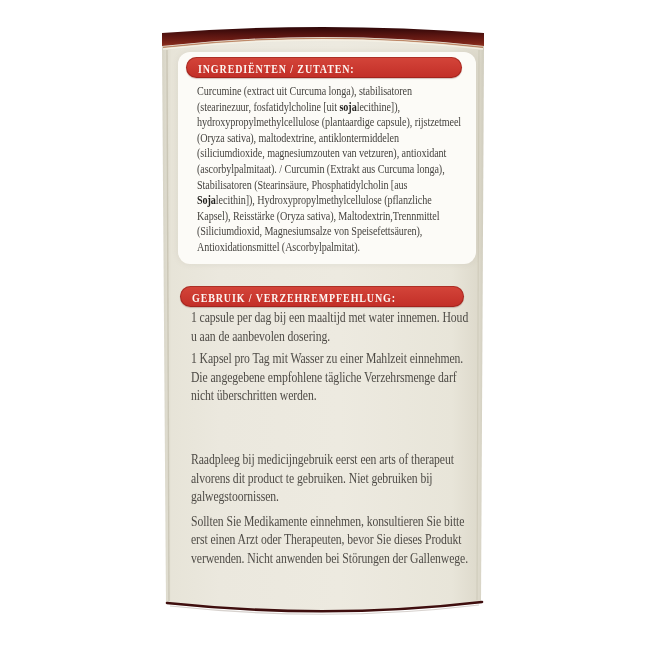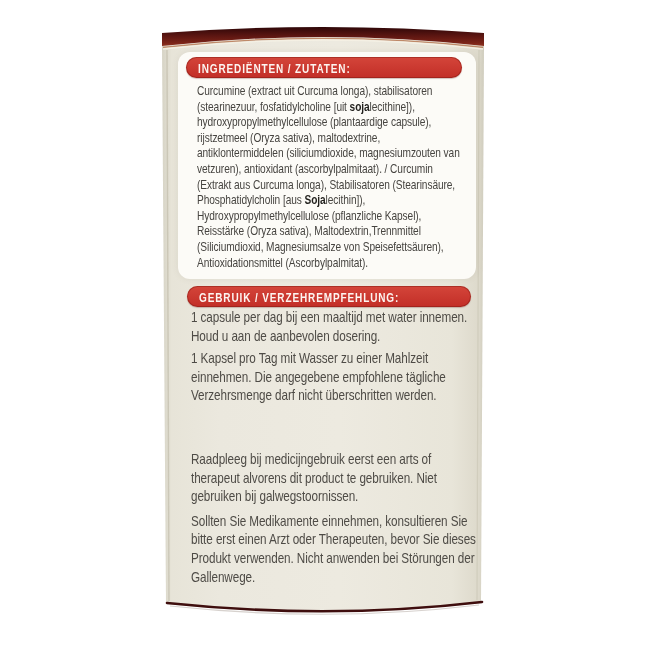--- a/index.html
+++ b/index.html
@@ -1,18 +1,18 @@
 <!DOCTYPE html>
 <html><head>
 <meta charset="utf-8">
 <style>
   html,body { margin:0; padding:0; background:#ffffff; }
   .scene {
     position:relative; width:650px; height:650px; background:#ffffff;
-    overflow:hidden; font-family:Liberation Sans, sans-serif;
+    overflow:hidden; font-family:Liberation Serif, serif;
   }
   .box-art { position:absolute; left:0; top:0; }
 
   
   .panel {
     position:absolute; left:178px; top:52px; width:298px;
     background:#fcfbf7; border-radius:12px;
     padding:5px 0 9px 0;
     box-shadow:0 0 6px rgba(120,115,95,0.12);
   }
@@ -22,21 +22,21 @@
     background:linear-gradient(#d4453a,#c22e27);
     box-shadow:inset 0 0 0 1px rgba(125,22,16,0.45), 0 1px 1px rgba(90,20,15,0.25);
     color:#fdf5f1; line-height:21px; white-space:nowrap;
     padding-left:12px; box-sizing:border-box;
   }
   .pill-label {
     display:inline-block; transform:scaleX(0.8); transform-origin:left center;
     font-weight:bold; font-size:12.5px; letter-spacing:1.1px;
   }
   .pill1 { position:relative; margin-left:8px; width:276px; }
-  .pill2 { position:absolute; left:187px; top:286px; width:284px; }
+  .pill2 { position:absolute; left:180px; top:286px; width:284px; }
   .pill3 { position:absolute; left:185px; top:421px; width:280px; }
 
   .body-text {
     position:absolute; color:#4e4b46;
     font-size:15px; line-height:18.6px;
     width:366px; transform:scaleX(0.78); transform-origin:left top;
     letter-spacing:-0.1px;
   }
   .body-text p { margin:0; }
   .usage-text   { left:191px; top:308px; }

